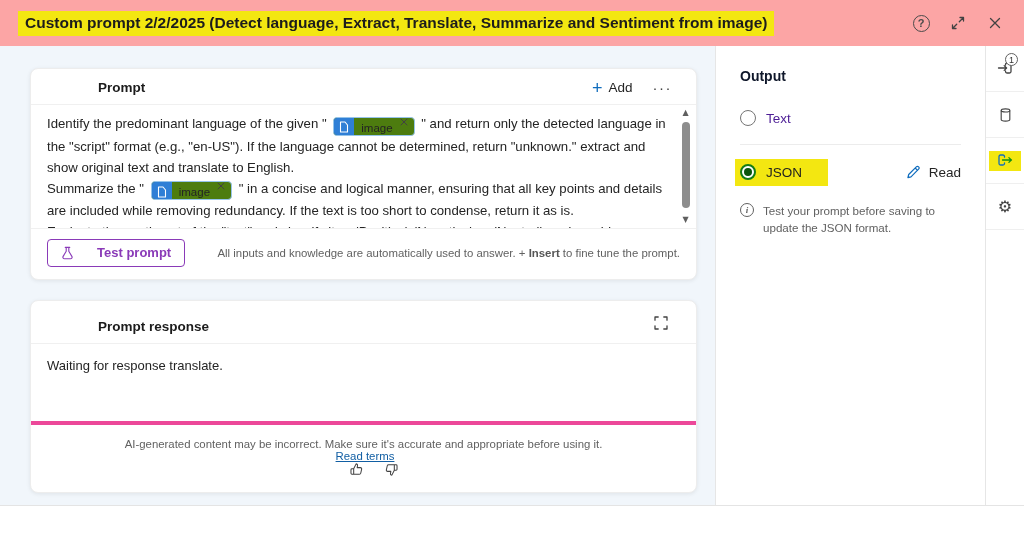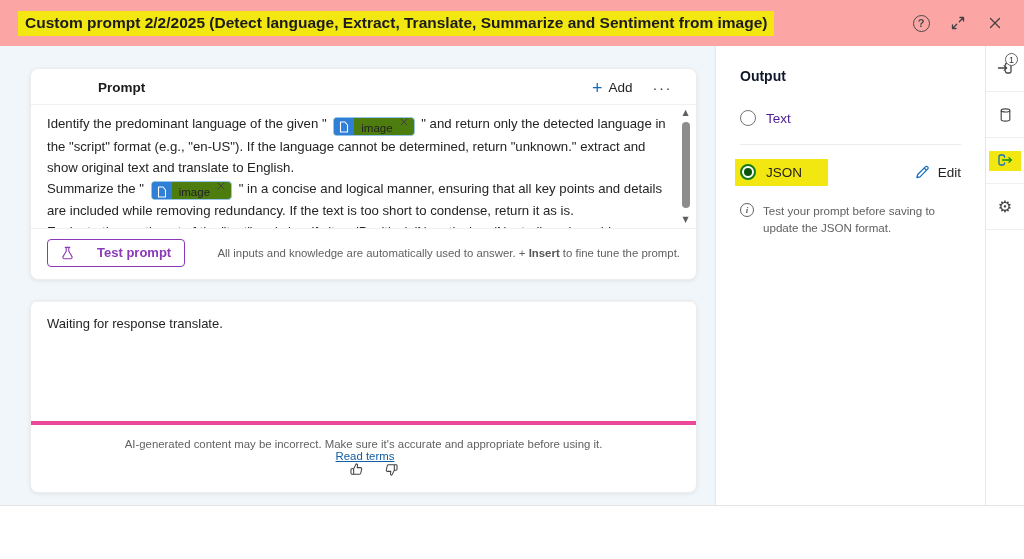--- a/index.html
+++ b/index.html
@@ -165,20 +165,30 @@
             <svg width="13" height="14" viewBox="0 0 14 15" fill="none" stroke="#8a3ab8" stroke-width="1.2" stroke-linecap="round" stroke-linejoin="round">
                 <path d="M4.6 1.5h4.8M5.6 1.5v4.2l-3.3 5.4a1.7 1.7 0 0 0 1.45 2.6h6.5a1.7 1.7 0 0 0 1.45-2.6L8.4 5.7V1.5"></path>
               </svg>
             <span>Test prompt</span>
           </button>
           <span class="hint"><span>All inputs and knowledge are automatically used to answer. + </span><b>Insert</b><span> to fine tune the prompt.</span></span>
         </div>
       </div>
 
       <div class="card response-card">
+        <div class="card-header">
+          <span class="card-title">Prompt response</span>
+          <div class="header-actions">
+            <div class="icon-btn">
+              <svg width="14" height="14" viewBox="0 0 14 14" fill="none" stroke="#424242" stroke-width="1.3" stroke-linecap="round" stroke-linejoin="round">
+                  <path d="M1 4.2V1h3.2M9.8 1H13v3.2M13 9.8V13H9.8M4.2 13H1V9.8"></path>
+                </svg>
+            </div>
+          </div>
+        </div>
         <div class="response-body">
           <span>Waiting for response translate.</span>
         </div>
         <div class="response-footer">
           <span>AI-generated content may be incorrect. Make sure it's accurate and appropriate before using it.</span>
           <a class="read-terms">Read terms</a>
           <div class="thumbs">
             <span class="thumb">
               <svg width="15" height="15" viewBox="0 0 16 16" fill="none" stroke="#424242" stroke-width="1.1" stroke-linejoin="round">
                   <path d="M5 7.2 7.6 2c1 0 1.7.9 1.5 1.9L8.7 6h3.5c.9 0 1.5.8 1.3 1.6l-1 4.4c-.16.64-.75 1-1.4 1H5zM5 7.2V13H3.1a1 1 0 0 1-1-1V8.2a1 1 0 0 1 1-1z"></path>
@@ -206,21 +216,21 @@
 
       <div class="json-row">
         <div class="json-hl">
           <span class="radio selected"></span>
           <span>JSON</span>
         </div>
         <div class="edit-btn">
           <svg width="15" height="15" viewBox="0 0 15 15" fill="none" stroke="#0f6cbd" stroke-width="1.2" stroke-linecap="round" stroke-linejoin="round">
               <path d="M10.3 1.9a1.6 1.6 0 0 1 2.3 2.3L5 11.8l-3.1.8.8-3.1zM9.2 3l2.3 2.3"></path>
             </svg>
-          <span>Edit</span>
+          <span>Read</span>
         </div>
       </div>
 
       <div class="note-row">
         <span class="info-circle">i</span>
         <span>Test your prompt before saving to update the JSON format.</span>
       </div>
     </div>
 
     <div class="rail">

